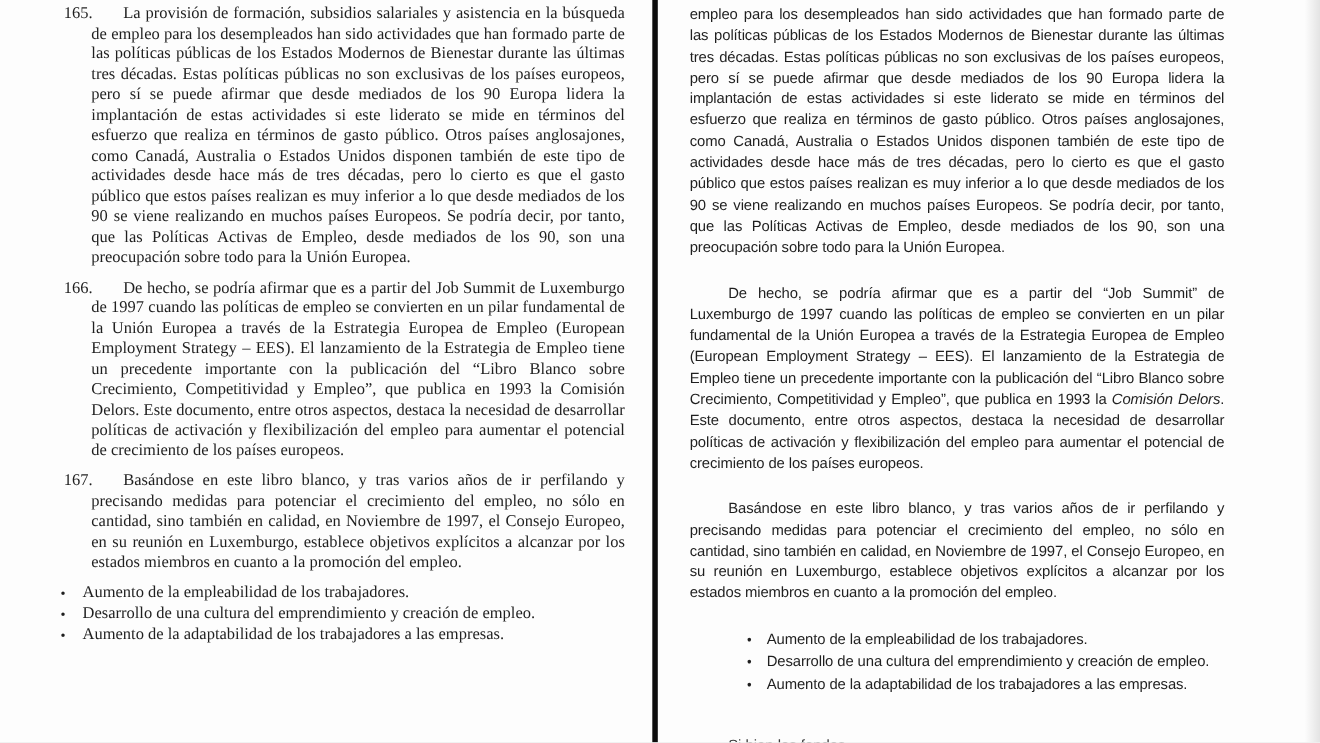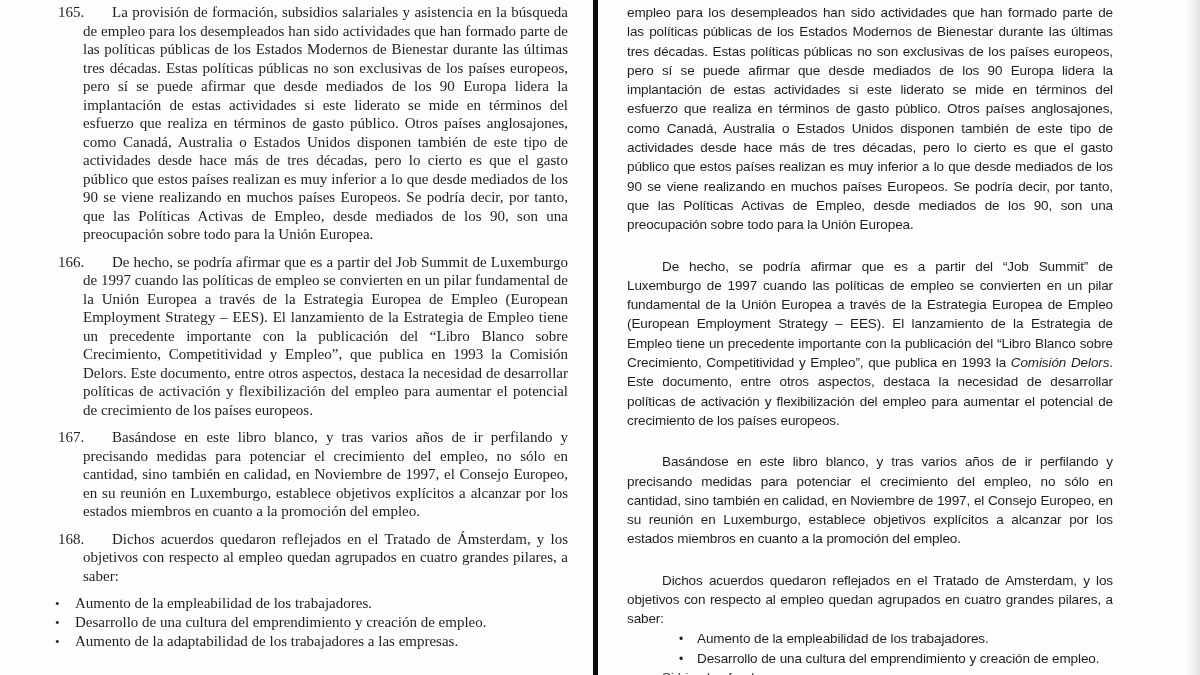--- a/index.html
+++ b/index.html
@@ -51,37 +51,35 @@
 </style>
 </head>
 <body>
 
 <div class="page">
   <div class="col-left">
     <div id="left-paras">
         <p><span class="pnum">165.</span><span>La provisión de formación, subsidios salariales y asistencia en la búsqueda de empleo para los desempleados han sido actividades que han formado parte de las políticas públicas de los Estados Modernos de Bienestar durante las últimas tres décadas. Estas políticas públicas no son exclusivas de los países europeos, pero sí se puede afirmar que desde mediados de los 90 Europa lidera la implantación de estas actividades si este liderato se mide en términos del esfuerzo que realiza en términos de gasto público. Otros países anglosajones, como Canadá, Australia o Estados Unidos disponen también de este tipo de actividades desde hace más de tres décadas, pero lo cierto es que el gasto público que estos países realizan es muy inferior a lo que desde mediados de los 90 se viene realizando en muchos países Europeos. Se podría decir, por tanto, que las Políticas Activas de Empleo, desde mediados de los 90, son una preocupación sobre todo para la Unión Europea.</span></p>
         <p><span class="pnum">166.</span><span>De hecho, se podría afirmar que es a partir del Job Summit de Luxemburgo de 1997 cuando las políticas de empleo se convierten en un pilar fundamental de la Unión Europea a través de la Estrategia Europea de Empleo (European Employment Strategy – EES). El lanzamiento de la Estrategia de Empleo tiene un precedente importante con la publicación del “Libro Blanco sobre Crecimiento, Competitividad y Empleo”, que publica en 1993 la Comisión Delors. Este documento, entre otros aspectos, destaca la necesidad de desarrollar políticas de activación y flexibilización del empleo para aumentar el potencial de crecimiento de los países europeos.</span></p>
         <p><span class="pnum">167.</span><span>Basándose en este libro blanco, y tras varios años de ir perfilando y precisando medidas para potenciar el crecimiento del empleo, no sólo en cantidad, sino también en calidad, en Noviembre de 1997, el Consejo Europeo, en su reunión en Luxemburgo, establece objetivos explícitos a alcanzar por los estados miembros en cuanto a la promoción del empleo.</span></p>
-        <p class="sp-before"><span class="pnum">168.</span><span>Dichos acuerdos quedaron reflejados en el Tratado de Ámsterdam, y los objetivos con respecto al empleo quedan agrupados en cuatro grandes pilares, a saber:</span></p>
       </div>
     <div class="bullets-left" id="left-bullets">
         <div class="bullet-item"><span class="bullet-glyph">•</span><span>Aumento de la empleabilidad de los trabajadores.</span></div>
         <div class="bullet-item"><span class="bullet-glyph">•</span><span>Desarrollo de una cultura del emprendimiento y creación de empleo.</span></div>
         <div class="bullet-item"><span class="bullet-glyph">•</span><span>Aumento de la adaptabilidad de los trabajadores a las empresas.</span></div>
       </div>
   </div>
 
   <div class="divider"></div>
 
   <div class="col-right">
     <div id="right-paras">
         <p>empleo para los desempleados han sido actividades que han formado parte de las políticas públicas de los Estados Modernos de Bienestar durante las últimas tres décadas. Estas políticas públicas no son exclusivas de los países europeos, pero sí se puede afirmar que desde mediados de los 90 Europa lidera la implantación de estas actividades si este liderato se mide en términos del esfuerzo que realiza en términos de gasto público. Otros países anglosajones, como Canadá, Australia o Estados Unidos disponen también de este tipo de actividades desde hace más de tres décadas, pero lo cierto es que el gasto público que estos países realizan es muy inferior a lo que desde mediados de los 90 se viene realizando en muchos países Europeos. Se podría decir, por tanto, que las Políticas Activas de Empleo, desde mediados de los 90, son una preocupación sobre todo para la Unión Europea.</p>
         <p class="indent">De hecho, se podría afirmar que es a partir del “Job Summit” de Luxemburgo de 1997 cuando las políticas de empleo se convierten en un pilar fundamental de la Unión Europea a través de la Estrategia Europea de Empleo (European Employment Strategy – EES). El lanzamiento de la Estrategia de Empleo tiene un precedente importante con la publicación del “Libro Blanco sobre Crecimiento, Competitividad y Empleo”, que publica en 1993 la <i>Comisión Delors</i>. Este documento, entre otros aspectos, destaca la necesidad de desarrollar políticas de activación y flexibilización del empleo para aumentar el potencial de crecimiento de los países europeos.</p>
         <p class="indent">Basándose en este libro blanco, y tras varios años de ir perfilando y precisando medidas para potenciar el crecimiento del empleo, no sólo en cantidad, sino también en calidad, en Noviembre de 1997, el Consejo Europeo, en su reunión en Luxemburgo, establece objetivos explícitos a alcanzar por los estados miembros en cuanto a la promoción del empleo.</p>
-        <p class="indent tight">Dichos acuerdos quedaron reflejados en el Tratado de Amsterdam, y los objetivos con respecto al empleo quedan agrupados en cuatro grandes pilares, a saber:</p>
       </div>
     <div class="bullets-right" id="right-bullets">
         <div class="bullet-item"><span class="bullet-glyph">•</span><span>Aumento de la empleabilidad de los trabajadores.</span></div>
         <div class="bullet-item"><span class="bullet-glyph">•</span><span>Desarrollo de una cultura del emprendimiento y creación de empleo.</span></div>
         <div class="bullet-item"><span class="bullet-glyph">•</span><span>Aumento de la adaptabilidad de los trabajadores a las empresas.</span></div>
       </div>
   </div>
 
   <div class="partial-line">Si bien los fondos…</div>
 

